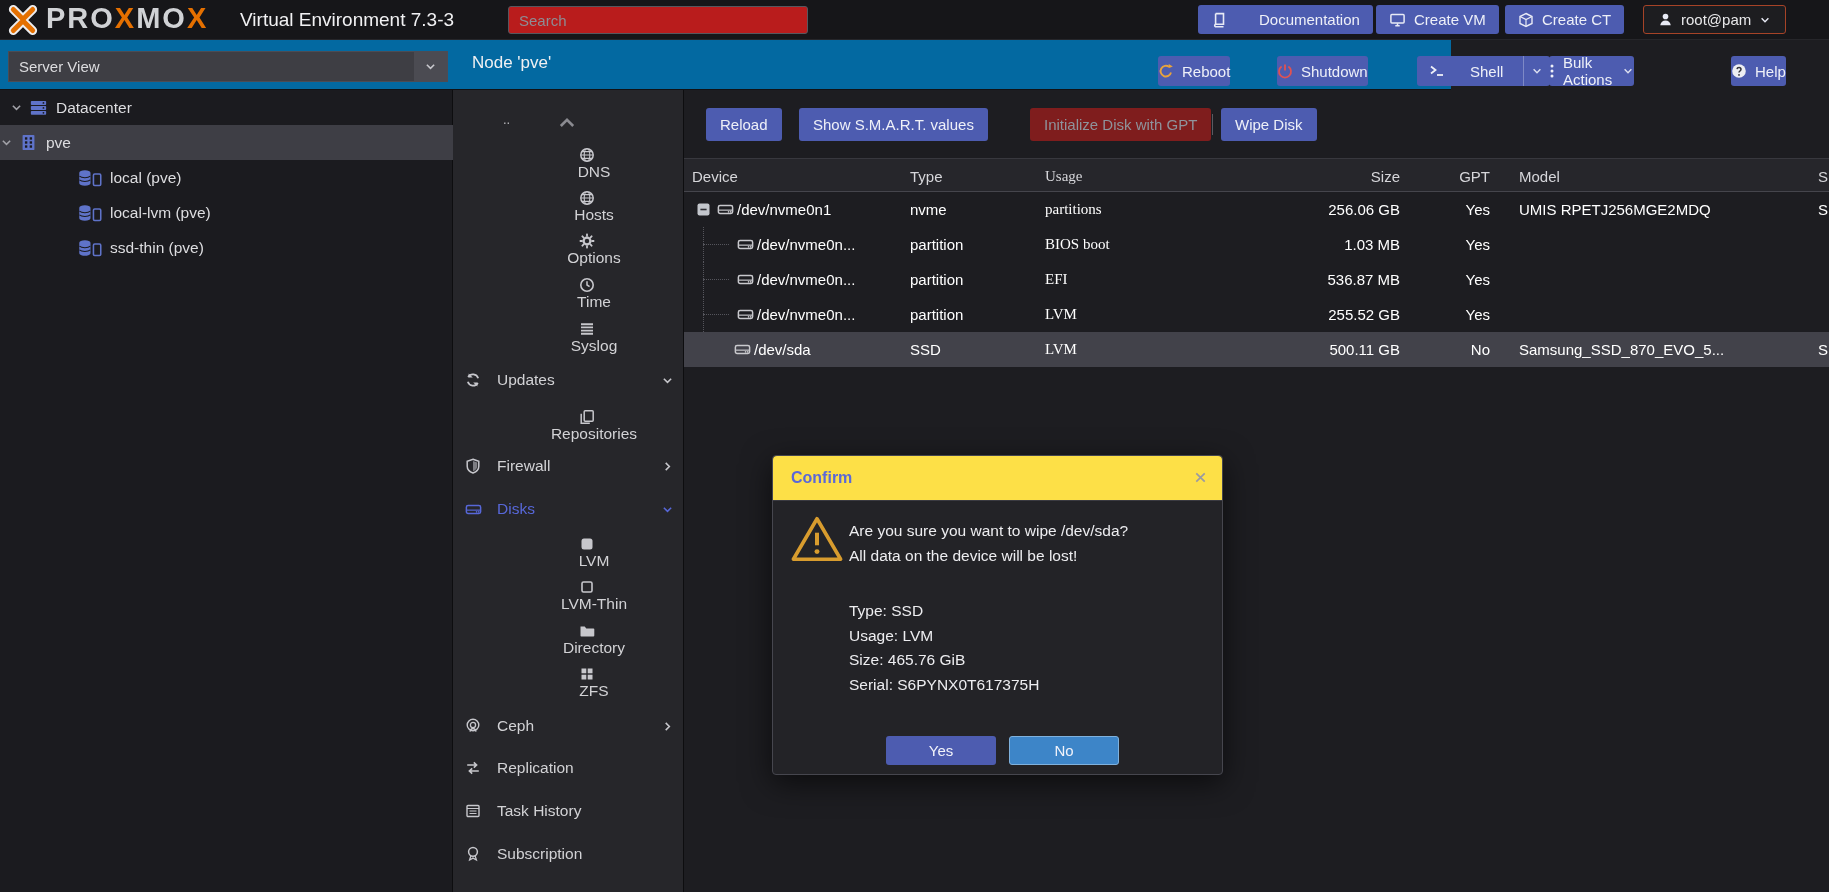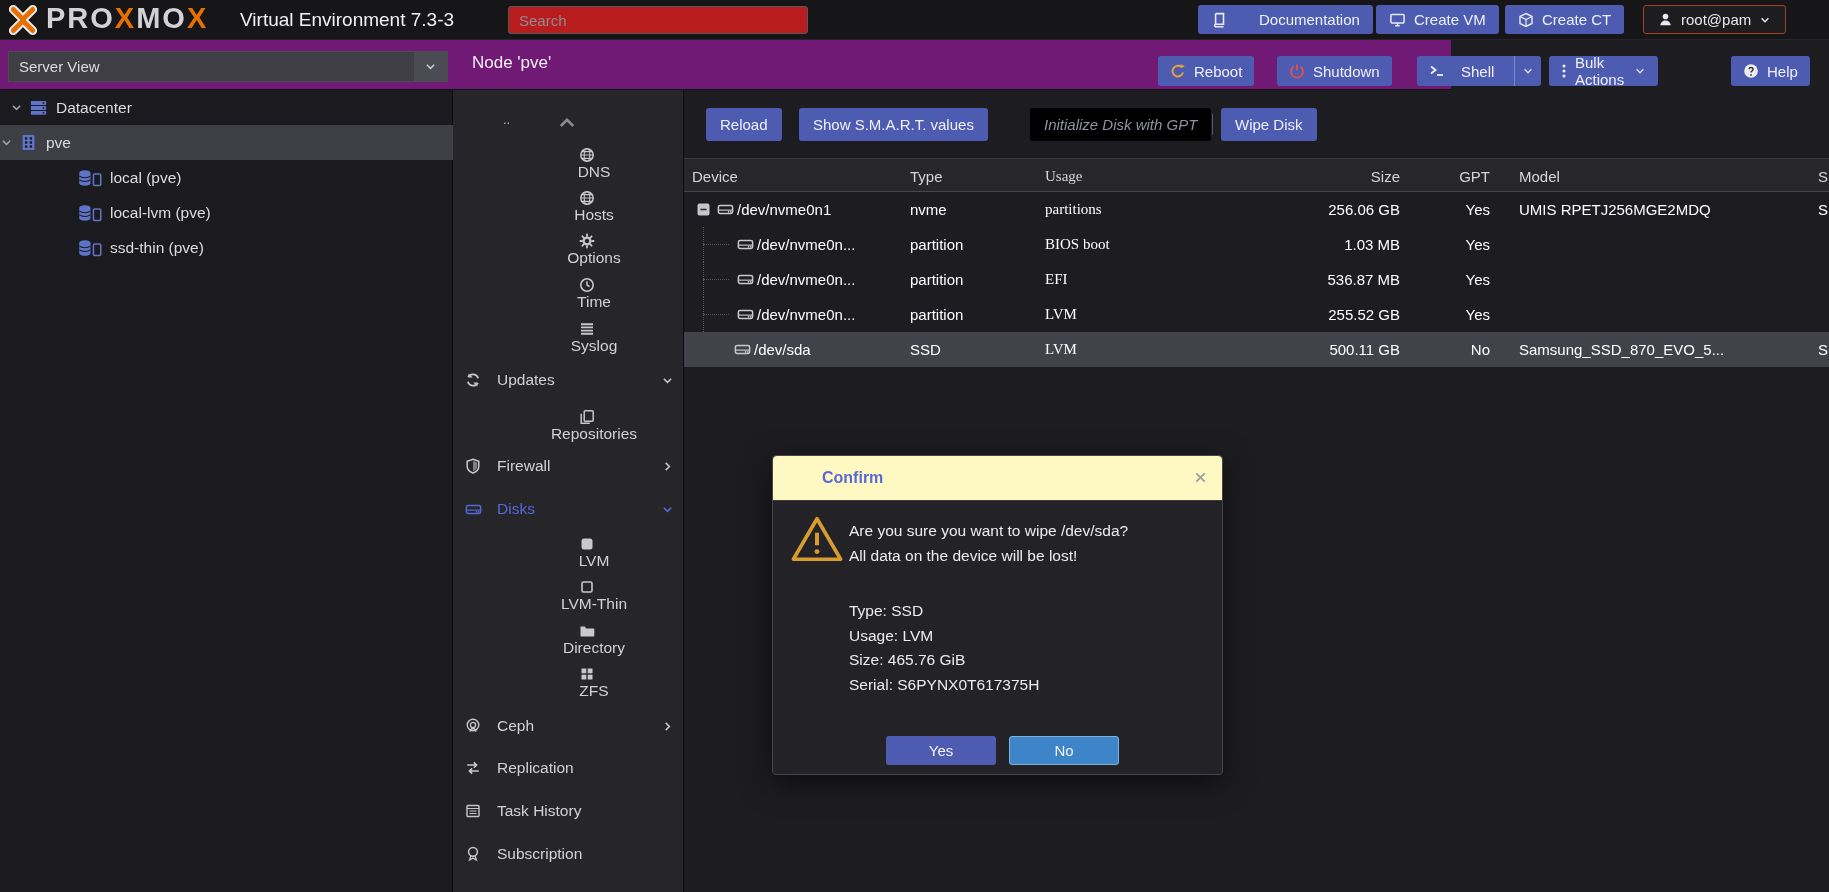--- a/index.html
+++ b/index.html
@@ -19,33 +19,33 @@
           border:1px solid #57575e;border-radius:3px;color:#d5d5d8;padding:0 10px;font-size:15px;
           font-family:"Liberation Sans",sans-serif;outline:none;}
   .search::placeholder{color:#8d8d94;}
   .hbtn{position:absolute;top:5px;height:29px;display:inline-flex;align-items:center;gap:8px;
         padding:0 13px;border-radius:3px;background:#4d5cb0;color:#eef0f8;font-size:15px;cursor:pointer;}
   .hbtn .icn{color:#e8eaf5;}
   .b-doc{left:1198px;gap:32px;}.b-vm{left:1376px;}.b-ct{left:1505px;}
   .b-user{left:1643px;background:#1d1d20;border:1px solid #a64327;color:#e8e8ea;padding:0 14px;}
 
   
-  .bar2{position:absolute;left:0;top:40px;width:1451px;height:50px;background:#701a75;border-bottom:1px solid #121214;}
+  .bar2{position:absolute;left:0;top:40px;width:1451px;height:50px;background:#0369a1;border-bottom:1px solid #121214;}
   .viewsel{position:absolute;left:8px;top:11px;width:440px;height:31px;background:#3e3e44;
            border:1px solid #4c4c54;display:flex;align-items:center;cursor:pointer;}
   .vs-label{flex:1;padding-left:10px;font-size:15px;color:#dcdcdf;}
   .vs-chev{width:33px;height:100%;background:#4b4b52;display:flex;align-items:center;justify-content:center;color:#c9c9ce;}
   .nodetitle{position:absolute;left:472px;top:13px;font-size:17px;color:#f0f0f2;}
   .nbtn{position:absolute;top:16px;height:30px;display:inline-flex;align-items:center;gap:8px;
-        padding:0 12px;border-radius:3px;background:#4d5cb0;color:#eef0f8;font-size:15px;cursor:pointer;}
+        padding:0 0;border-radius:3px;background:#4d5cb0;color:#eef0f8;font-size:15px;cursor:pointer;}
   .b-reboot{left:1158px;}.b-shut{left:1277px;}.b-shell{left:1417px;padding:0;}
   .b-bulk{left:1549px;}.b-help{left:1731px;}
   .b-reboot .icn{color:#e8a33d;}
   .b-shut .icn{color:#e05252;}
-  .shell-main{display:inline-flex;align-items:center;gap:16px;padding:0 12px;height:100%;}
+  .shell-main{display:inline-flex;align-items:center;gap:25px;padding:0 12px;height:100%;}
   .shell-chev{display:inline-flex;align-items:center;justify-content:center;width:27px;height:100%;
               border-left:1px solid rgba(255,255,255,.28);color:#dde0f0;}
   .bulk-chev{color:#dde0f0;margin-left:2px;}
 
   
   .tree{position:absolute;left:0;top:90px;width:453px;height:802px;background:#1b1b1f;border-right:1px solid #0d0d0f;}
   .trow{position:absolute;left:0;width:453px;height:35px;display:flex;align-items:center;
         font-size:15.5px;color:#dddde0;cursor:pointer;}
   .trow.sel{background:#3e3e45;}
   .tchev{color:#a2a2a8;margin-right:6px;}
@@ -64,21 +64,21 @@
   .mitem.lvl1{padding-left:36px;flex-direction:column;}
   .mitem.sel{color:#5767d8;}
   .mitem.sel .icn{color:#5767d8;}
   .mchev{position:absolute;left:205px;color:#9a9aa2;}
   .mitem.sel .mchev{color:#5767d8;}
 
   
   .main{position:absolute;left:684px;top:90px;width:1145px;height:802px;background:#1d1d21;}
   .tbtn{position:absolute;top:18px;height:33px;display:inline-flex;align-items:center;
         padding:0 14px;border-radius:3px;background:#4d5cb0;color:#eef0f8;font-size:15px;cursor:pointer;}
-  .t-reload{left:22px;}.t-smart{left:115px;}.t-init{left:346px;background:#000000;color:#8f939b;cursor:default;font-style:italic;}
+  .t-reload{left:22px;}.t-smart{left:115px;}.t-init{left:346px;background:#7f1d1d;color:#8f939b;cursor:default;}
   .vsep{position:absolute;left:528px;top:24px;width:1px;height:21px;background:#5a5a61;}
   .t-wipe{left:537px;}
 
   .ghead{position:absolute;left:0;top:68px;width:1145px;height:34px;background:#26262b;
          border-top:1px solid #38383e;border-bottom:1px solid #45454c;}
   .hcell{position:absolute;top:0;height:34px;display:flex;align-items:center;font-size:15px;color:#d6d6da;cursor:pointer;}
   .grow{position:absolute;left:0;width:1145px;height:35px;font-size:15px;color:#ffffff;cursor:pointer;}
   .grow.sel{background:#42424a;}
   .cell{position:absolute;top:0;height:35px;display:flex;align-items:center;}
   .p-type{left:226px;width:110px;}
@@ -93,22 +93,22 @@
   .dlabel{position:absolute;top:0;height:35px;display:flex;align-items:center;}
   .k-root .dicon{left:33px;} .k-root .dlabel{left:53px;}
   .k-child .dicon{left:53px;} .k-child .dlabel{left:73px;}
   .k-leaf .dicon{left:50px;} .k-leaf .dlabel{left:70px;}
   .k-child .guide{position:absolute;left:19px;top:0;height:35px;border-left:1px dotted #55555c;}
   .k-child .guide2{position:absolute;left:19px;top:17px;width:26px;border-top:1px dotted #55555c;}
 
   
   .dlg{position:absolute;left:772px;top:455px;width:451px;height:320px;background:#232327;
        border:1px solid #46464e;border-radius:4px;box-shadow:0 8px 30px rgba(0,0,0,.6);}
-  .dlg-title{position:absolute;left:0;top:0;width:100%;height:45px;background:#fef9c3;
-             border-bottom:1px solid #3a3a41;border-radius:4px 4px 0 0;display:flex;align-items:center;cursor:move;padding-left:31px;}
+  .dlg-title{position:absolute;left:0;top:0;width:100%;height:45px;background:#fde047;
+             border-bottom:1px solid #3a3a41;border-radius:4px 4px 0 0;display:flex;align-items:center;cursor:move;}
   .dlg-title-text{margin-left:18px;font-size:16px;font-weight:600;color:#5a68d8;}
   .dlg-close{position:absolute;right:14px;top:14px;color:#9a9aa2;cursor:pointer;}
   .dlg-warn{position:absolute;left:17px;top:58px;color:#d89c2e;}
   .dlg-msg{position:absolute;left:76px;top:62px;font-size:15.5px;line-height:25px;color:#ededf0;}
   .dlg-details{position:absolute;left:76px;top:143px;font-size:15.5px;line-height:24.5px;color:#ededf0;}
   .dlg-btn{position:absolute;top:280px;width:110px;height:29px;display:flex;align-items:center;
            justify-content:center;border-radius:3px;font-size:15px;color:#f2f3fa;cursor:pointer;}
   .dlg-yes{left:113px;background:#4d5cb0;}
   .dlg-no{left:236px;background:#3d85c8;border:1px solid #7fb1dd;}
 </style>

